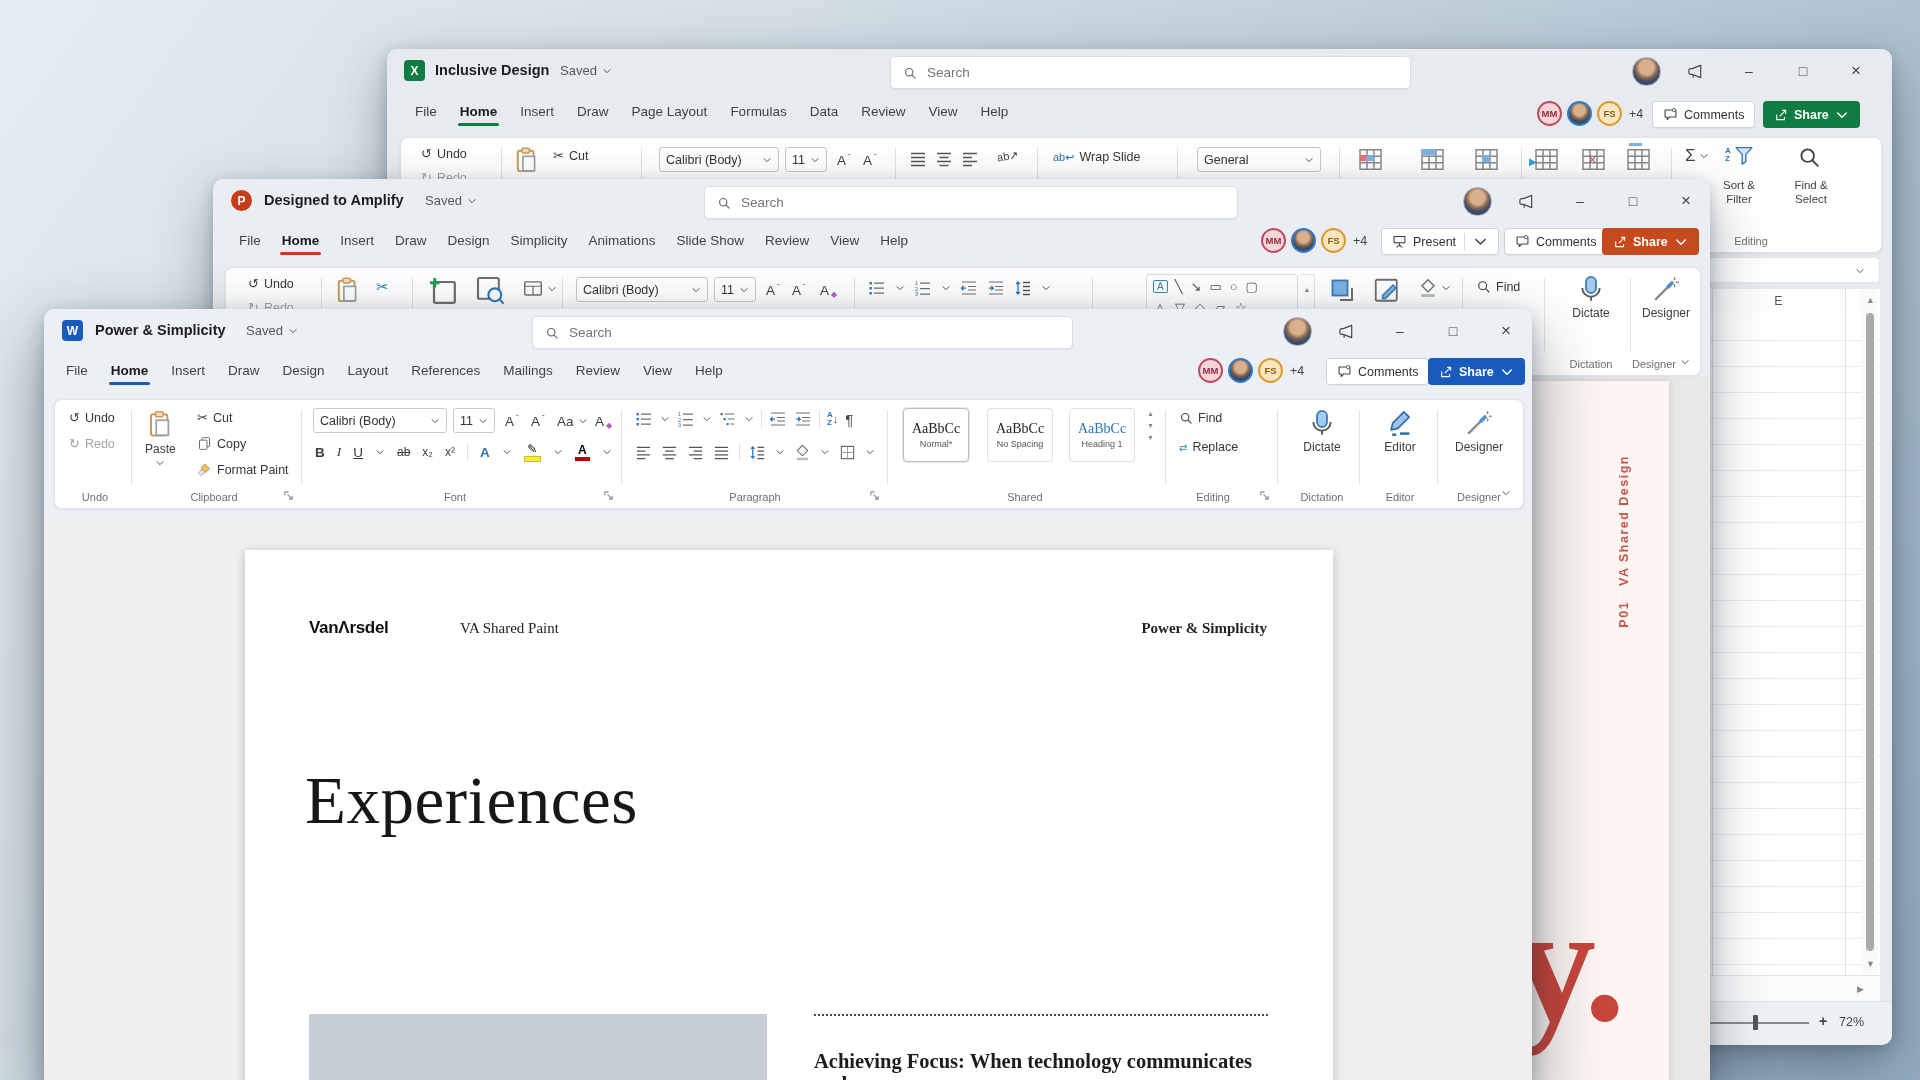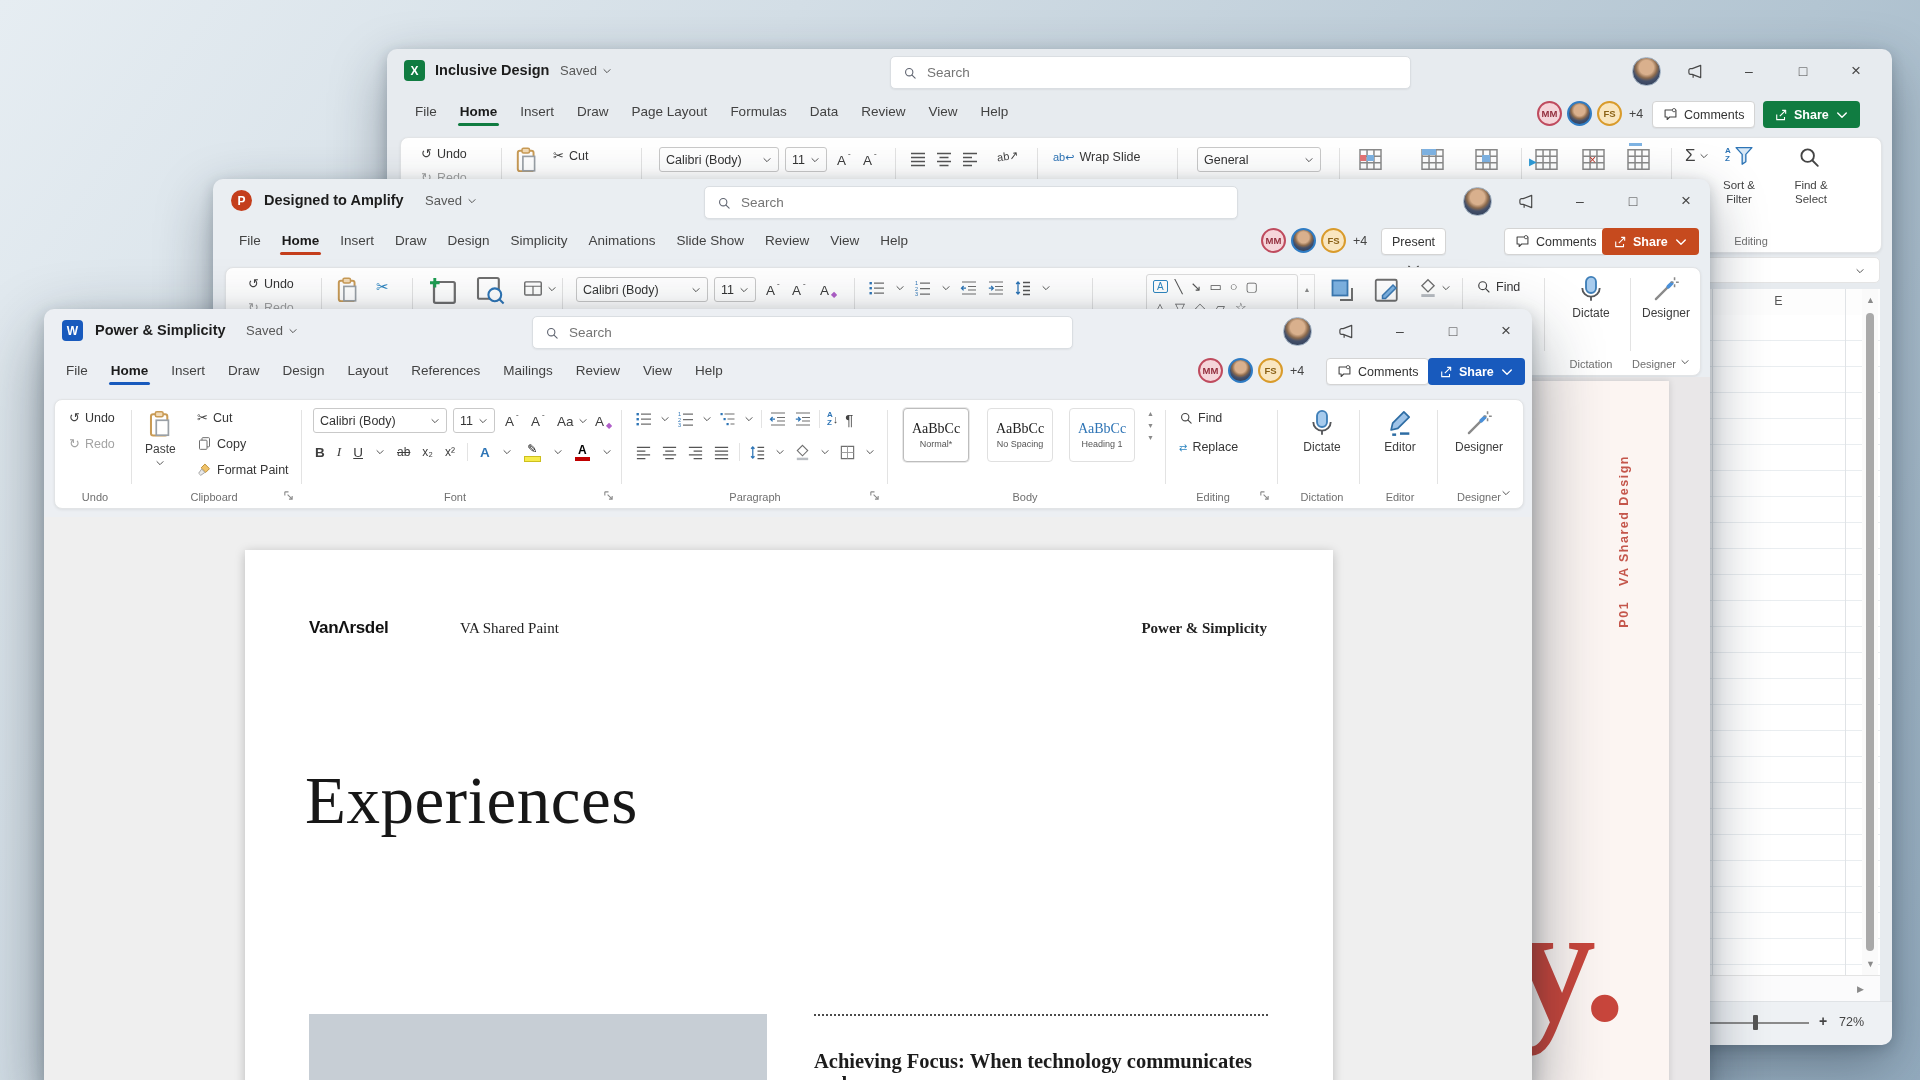--- a/index.html
+++ b/index.html
@@ -488,21 +488,21 @@
       <span class="mtab">Review</span>
       <span class="mtab">View</span>
       <span class="mtab">Help</span>
     </div>
   <div class="presence" style="left:1048px;top:49px;">
     <span class="pcirc p-mm">MM</span>
     <span class="pcirc p-photo"></span>
     <span class="pcirc p-fs">FS</span>
     <span class="pmore">+4</span>
   </div>
-  <button class="pillbtn" style="position:absolute;left:1168px;top:49px;flex-direction:column;">
+  <button class="pillbtn" style="position:absolute;left:1168px;top:49px;">
     <svg>
         <use href="#sym-present"></use>
       </svg>
     <span>Present</span>
     <span style="width:1px;height:17px;background:#d9d9d9;margin:0 2px;"></span>
     <svg class="chev">
         <use href="#sym-chev"></use>
       </svg>
   </button>
   <button class="pillbtn" style="position:absolute;left:1291px;top:49px;">
@@ -946,21 +946,21 @@
     </div>
     <div class="stylecard h1" style="left:1014px;">
       <span class="samp">AaBbCc</span>
       <span class="sname">Heading 1</span>
     </div>
     <div style="position:absolute;left:1092px;top:10px;display:flex;flex-direction:column;gap:5px;align-items:center;">
       <span class="tri" style="font-size:7px;">▲</span>
       <span class="tri" style="font-size:7px;">▼</span>
       <span class="tri" style="font-size:7px;">▼</span>
     </div>
-    <div class="glabel" style="left:920px;width:100px;">Body</div>
+    <div class="glabel" style="left:920px;width:100px;">Shared</div>
     <div class="vdiv" style="left:1110px;"></div>
 
     <div style="position:absolute;left:1124px;top:11px;" class="rtext">
       <svg style="width:14px;height:14px;color:#444;">
           <use href="#sym-search"></use>
         </svg>
       <span>Find</span>
     </div>
     <div style="position:absolute;left:1124px;top:40px;" class="rtext">
       <span style="font-size:10px;color:#2e86c1;">⇄</span>

